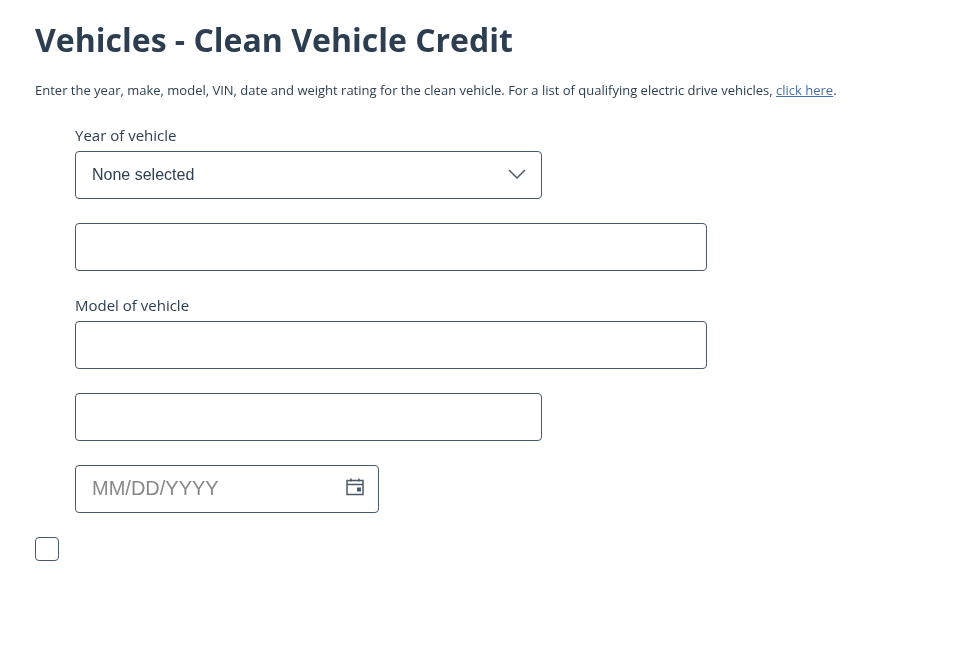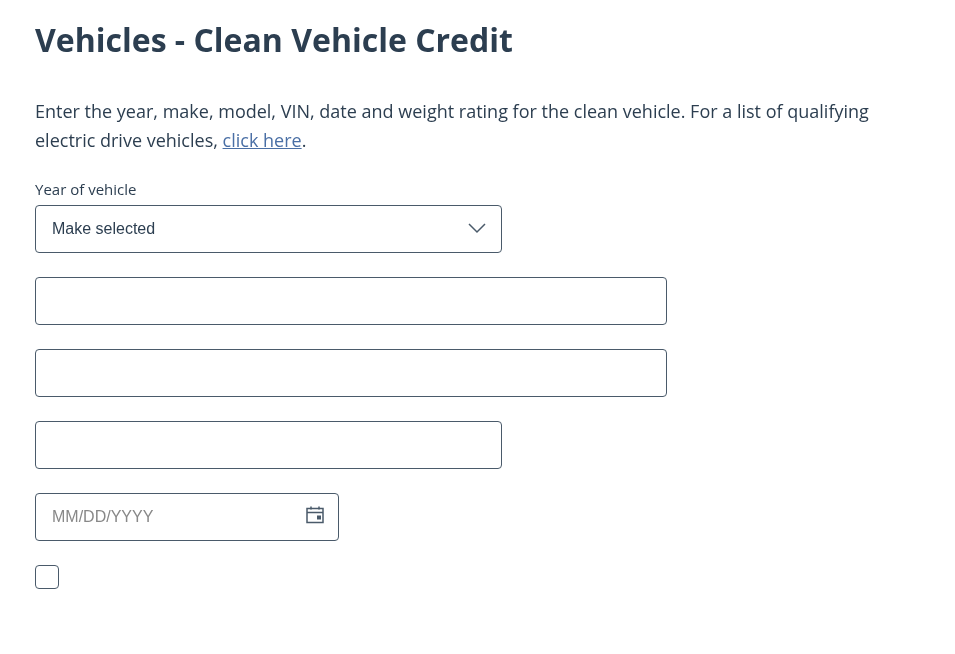--- a/index.html
+++ b/index.html
@@ -10,35 +10,36 @@
     body {
       font-family: "Open Sans", "Segoe UI", -apple-system, BlinkMacSystemFont, sans-serif;
       color: #2c3e50;
       padding: 18px 35px;
       width: 955px;
     }
     h1 {
       font-size: 32px;
       font-weight: 700;
       color: #2c3e50;
-      margin-bottom: 36px;
+      margin-bottom: 19px;
     }
     .intro {
-      font-size: 18px;
+      font-size: 13px;
       line-height: 1.6;
       color: #2c3e50;
       margin-bottom: 24px;
       max-width: 900px;
     }
     .intro a {
       color: #4a6fa5;
       text-decoration: underline;
     }
     .form-group {
       margin-bottom: 24px;
+      margin-left: 40px;
     }
     .form-label {
       display: block;
       font-size: 15px;
       color: #2c3e50;
       margin-bottom: 6px;
     }
     .select-wrap {
       position: relative;
       width: 467px;
@@ -81,21 +82,21 @@
       position: relative;
       width: 304px;
     }
     .date-input {
       width: 100%;
       height: 48px;
       border: 1px solid #4a5a6a;
       border-radius: 4px;
       background: #fff;
       padding: 0 44px 0 16px;
-      font-size: 16px;
+      font-size: 20px;
       color: #2c3e50;
     }
     .date-input::placeholder {
       color: #888;
     }
     .calendar-icon-wrap {
       position: absolute;
       right: 14px;
       top: 50%;
       transform: translateY(-50%);
@@ -122,35 +123,36 @@
 <h1>Vehicles - Clean Vehicle Credit</h1>
 
 <p class="intro">
   <span>Enter the year, make, model, VIN, date and weight rating for the clean vehicle. For a list of qualifying electric drive vehicles, </span><a href="#">click here</a><span>.</span>
 </p>
 
 <div class="form-group">
   <label class="form-label">Year of vehicle</label>
   <div class="select-wrap">
     <button type="button" class="select-input">
-      <span>Make selected</span>
+      <span>None selected</span>
     </button>
     <span class="select-chevron">
       <svg width="18" height="12" viewBox="0 0 18 12" fill="none">
         <path d="M1 1 L9 9 L17 1" stroke="#4a5a6a" stroke-width="1.5" fill="none"></path>
       </svg>
     </span>
   </div>
 </div>
 
 <div class="form-group">
   <input type="text" class="text-input" value="" style="">
 </div>
 
 <div class="form-group">
+  <label class="form-label">Model of vehicle</label>
   <input type="text" class="text-input" value="" style="">
 </div>
 
 <div class="form-group">
   <input type="text" class="text-input text-input-vin" value="" style="">
 </div>
 
 <div class="form-group">
   <div class="date-wrap">
     <input type="text" class="date-input" placeholder="MM/DD/YYYY" style="">

